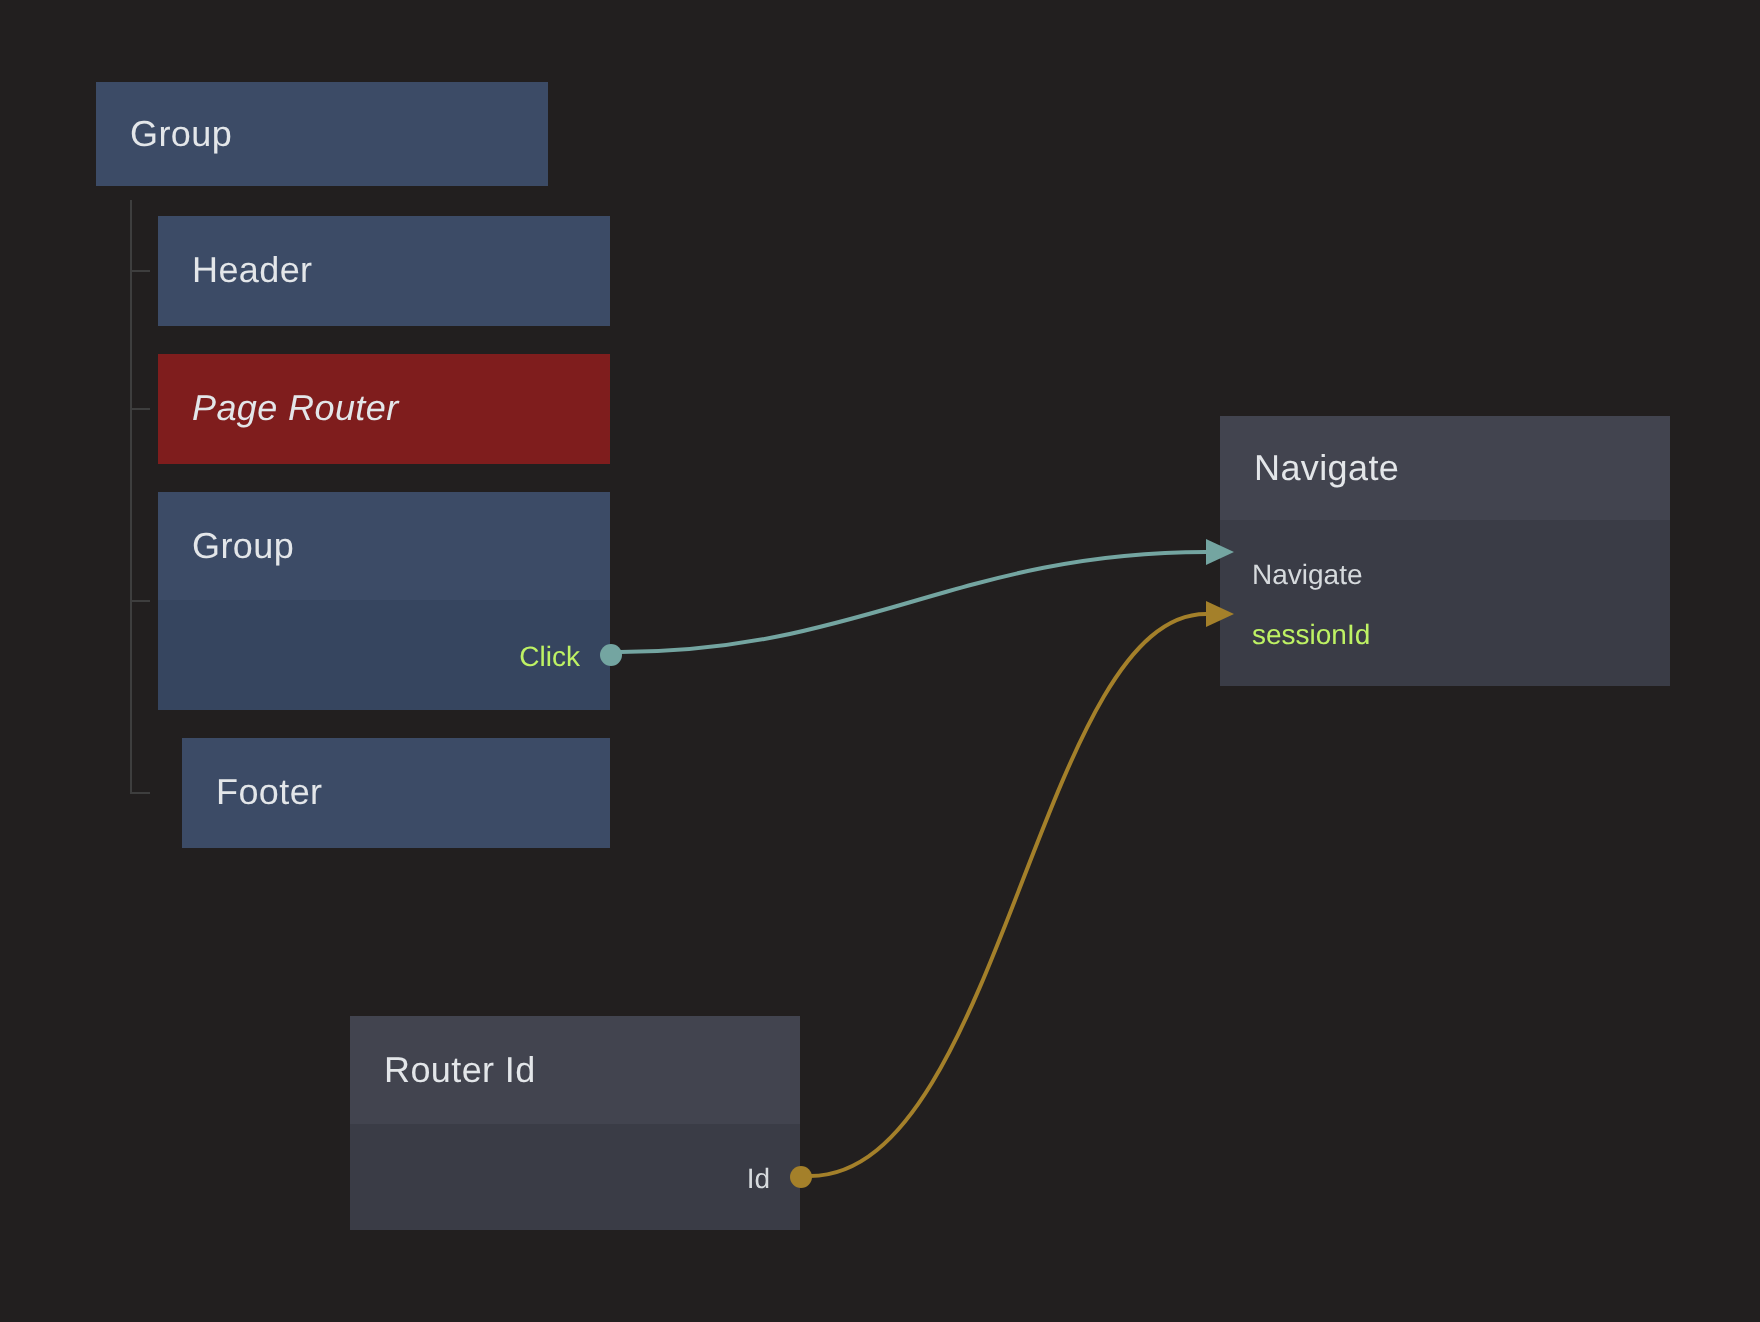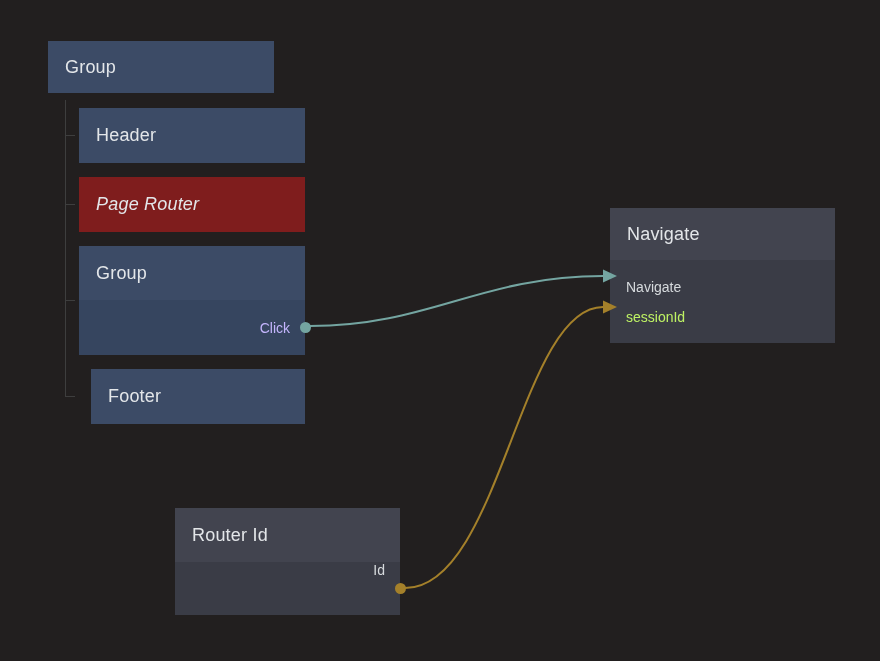--- a/index.html
+++ b/index.html
@@ -50,21 +50,21 @@
   #navigate-node .node-header{height:52px;}
   #navigate-node .node-body{height:83px;padding:12px 0 0 0;}
   .port-row{
     height:30px;display:flex;align-items:center;
     padding-left:16px;font-size:14px;
   }
 
   #uniqueid-node{left:175px;top:508px;width:225px;height:107px;}
   #uniqueid-node .node-header{height:54px;}
   #uniqueid-node .node-body{
-    height:53px;display:flex;justify-content:flex-end;
+    height:53px;display:flex;align-items:center;justify-content:flex-end;
     padding-right:15px;font-size:14px;
   }
 
   
   .port-dot{
     position:absolute;width:11px;height:11px;border-radius:50%;
     right:-6px;top:50%;margin-top:-5.5px;
   }
 
   
@@ -97,21 +97,21 @@
     <div class="node-header" style="background: #7f1d1d; font-style: italic;">
       <span style="color: rgb(227, 230, 233);">Page Router</span>
     </div>
   </div>
 
   <div class="node" id="button-node">
     <div class="node-header" style="background: rgb(60, 75, 102);">
       <span style="color: rgb(227, 230, 233);">Group</span>
     </div>
     <div class="node-body" style="background: rgb(54, 69, 95);">
-      <span style="color: #c4b5fd;">Click</span>
+      <span style="color: #bef264;">Click</span>
       <span class="port-dot" style="background: rgb(116, 165, 161);"></span>
     </div>
   </div>
 
   <div class="node" id="footer-node">
     <div class="node-header" style="background: rgb(60, 75, 102);">
       <span style="color: rgb(227, 230, 233);">Footer</span>
     </div>
   </div>
 

